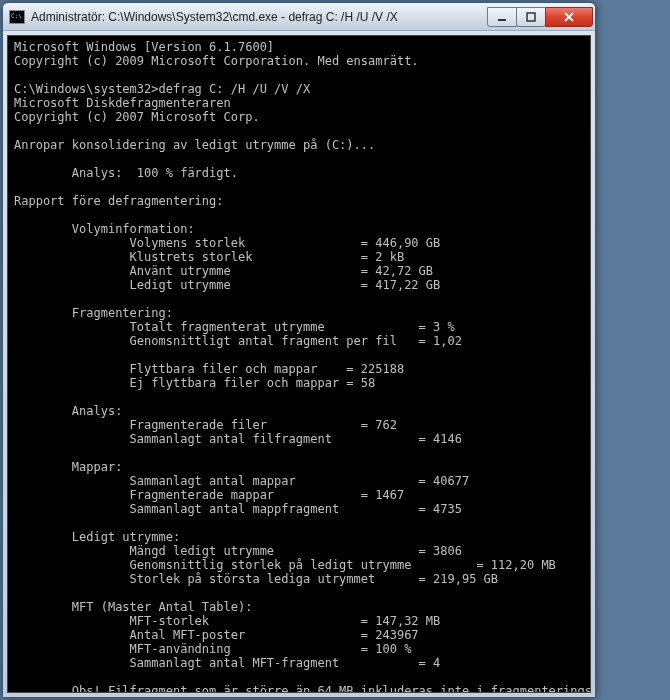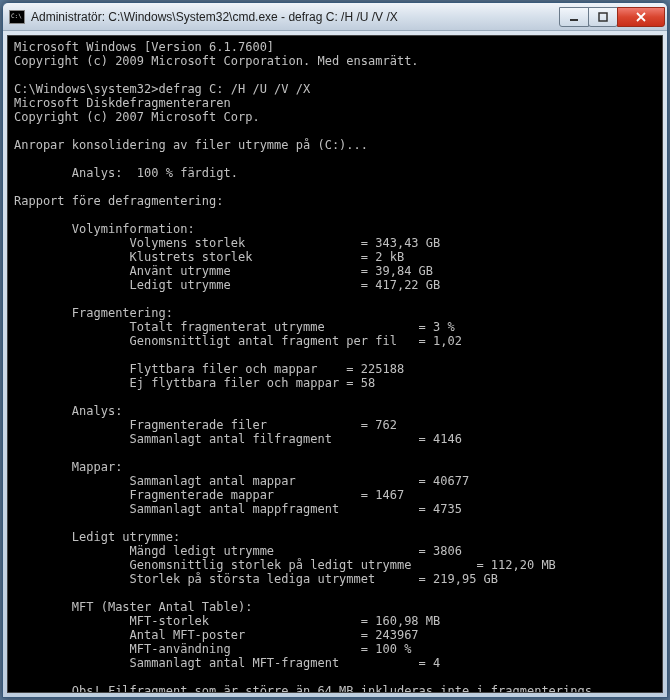--- a/index.html
+++ b/index.html
@@ -4,21 +4,21 @@
 <style>
   * { box-sizing: border-box; margin: 0; padding: 0; }
   body {
     background: #5b7a9a;
     font-family: "Segoe UI", Tahoma, sans-serif;
     width: 670px;
     height: 700px;
     overflow: hidden;
   }
   .window {
-    width: 666px;
+    width: 594px;
     height: 696px;
     margin: 2px;
     background: linear-gradient(to bottom, #dde6f0 0%, #bfcfdf 100%);
     border: 1px solid #3a5a7a;
     border-radius: 6px 6px 0 0;
     box-shadow: 0 0 8px rgba(0,0,0,0.5);
     display: flex;
     flex-direction: column;
     position: relative;
   }
@@ -118,30 +118,30 @@
     </div>
   </div>
 
   <div class="terminal"><span>Microsoft Windows [Version 6.1.7600]</span>
 <span>Copyright (c) 2009 Microsoft Corporation. Med ensamrätt.</span>
 
 <span>C:\Windows\system32&gt;defrag C: /H /U /V /X</span>
 <span>Microsoft Diskdefragmenteraren</span>
 <span>Copyright (c) 2007 Microsoft Corp.</span>
 
-<span>Anropar konsolidering av filer utrymme på (C:)...</span>
+<span>Anropar konsolidering av ledigt utrymme på (C:)...</span>
 
 <span>        Analys:  100 % färdigt.</span>
 
 <span>Rapport före defragmentering:</span>
 
 <span>        Volyminformation:</span>
-<span>                Volymens storlek                = 343,43 GB</span>
+<span>                Volymens storlek                = 446,90 GB</span>
 <span>                Klustrets storlek               = 2 kB</span>
-<span>                Använt utrymme                  = 39,84 GB</span>
+<span>                Använt utrymme                  = 42,72 GB</span>
 <span>                Ledigt utrymme                  = 417,22 GB</span>
 
 <span>        Fragmentering:</span>
 <span>                Totalt fragmenterat utrymme             = 3 %</span>
 <span>                Genomsnittligt antal fragment per fil   = 1,02</span>
 
 <span>                Flyttbara filer och mappar    = 225188</span>
 <span>                Ej flyttbara filer och mappar = 58</span>
 
 <span>        Analys:</span>
@@ -152,21 +152,21 @@
 <span>                Sammanlagt antal mappar                 = 40677</span>
 <span>                Fragmenterade mappar            = 1467</span>
 <span>                Sammanlagt antal mappfragment           = 4735</span>
 
 <span>        Ledigt utrymme:</span>
 <span>                Mängd ledigt utrymme                    = 3806</span>
 <span>                Genomsnittlig storlek på ledigt utrymme         = 112,20 MB</span>
 <span>                Storlek på största lediga utrymmet      = 219,95 GB</span>
 
 <span>        MFT (Master Antal Table):</span>
-<span>                MFT-storlek                     = 160,98 MB</span>
+<span>                MFT-storlek                     = 147,32 MB</span>
 <span>                Antal MFT-poster                = 243967</span>
 <span>                MFT-användning                  = 100 %</span>
 <span>                Sammanlagt antal MFT-fragment           = 4</span>
 
 <span>        Obs! Filfragment som är större än 64 MB inkluderas inte i fragmenterings
 statistiken.</span>
 
 
 </div>
 </div>

